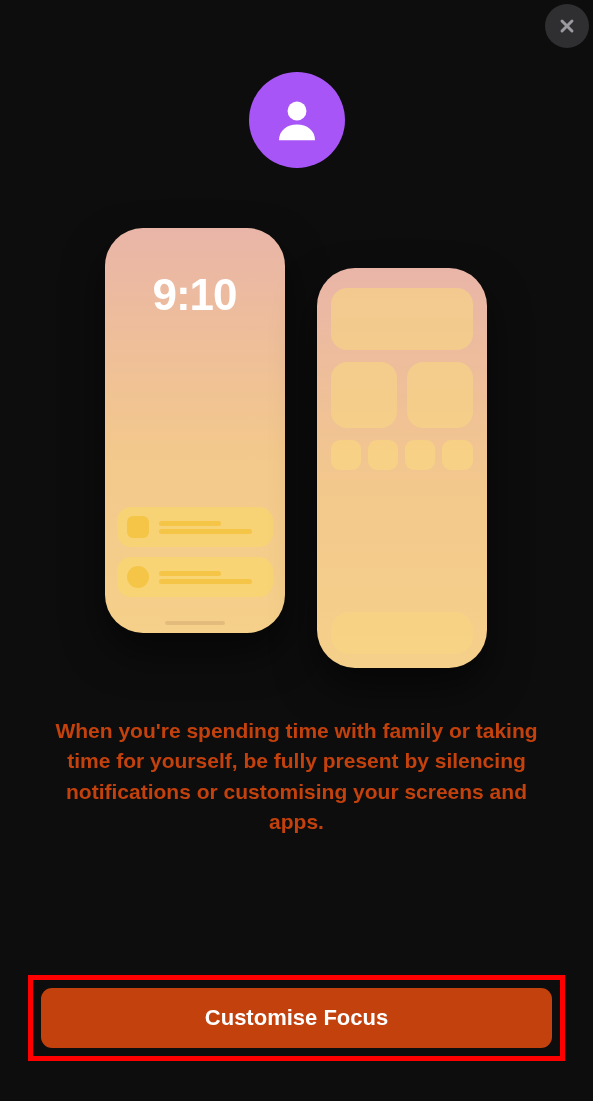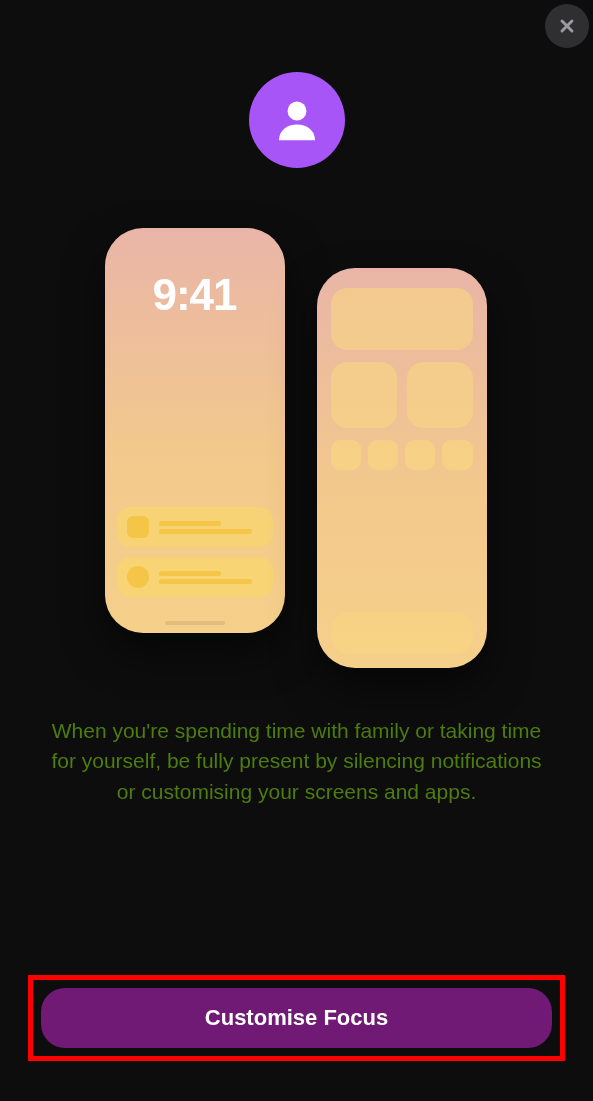--- a/index.html
+++ b/index.html
@@ -171,42 +171,42 @@
     }
     .title {
       color: #fff;
       font-size: 42px;
       font-weight: 800;
       text-align: center;
       margin-top: 42px;
       letter-spacing: -0.5px;
     }
     .desc {
-      color: #4d7c0f;
+      color: #c2410c;
       font-size: 21px;
-      font-weight: 400;
+      font-weight: 700;
       text-align: center;
       margin-top: 18px;
       line-height: 1.45;
       padding: 0 6px;
     }
     .cta-wrap {
       position: absolute;
       bottom: 40px;
       left: 28px;
       right: 28px;
       border: 5px solid #ff0000;
       padding: 8px;
     }
     .cta {
       width: 100%;
       height: 60px;
       border: none;
-      border-radius: 24px;
-      background: #701a75;
+      border-radius: 11px;
+      background: #c2410c;
       color: #fff;
       font-size: 22px;
       font-weight: 600;
       cursor: pointer;
     }
   </style>
 </head>
 <body>
 
 <div class="close-btn">
@@ -221,21 +221,21 @@
   <div class="avatar-circle">
     <svg viewBox="0 0 24 24" fill="#ffffff">
       <circle cx="12" cy="8" r="4.2"></circle>
       <path d="M4 21c0-4.4 3.6-7 8-7s8 2.6 8 7v0H4z"></path>
     </svg>
   </div>
 
   <div class="phones">
 
     <div class="phone phone-left">
-      <div class="clock">9:41</div>
+      <div class="clock">9:10</div>
       <div class="notifications">
         <div class="notif">
           <div class="notif-icon"></div>
           <div class="notif-lines">
             <div class="notif-line short"></div>
             <div class="notif-line long"></div>
           </div>
         </div>
         <div class="notif">
           <div class="notif-icon round"></div>

